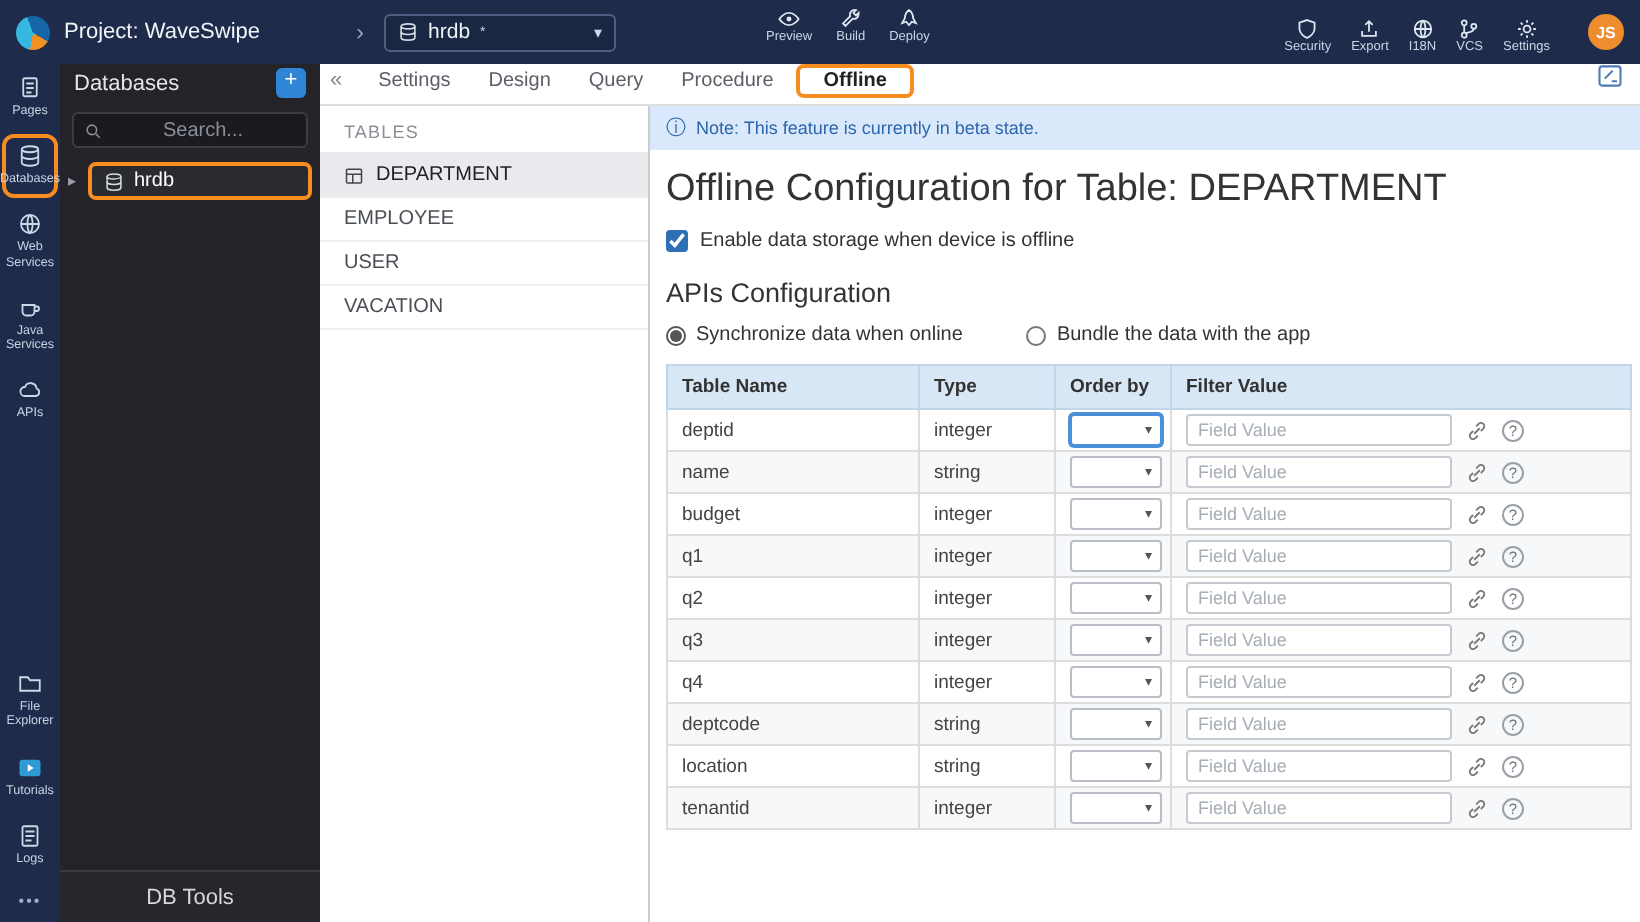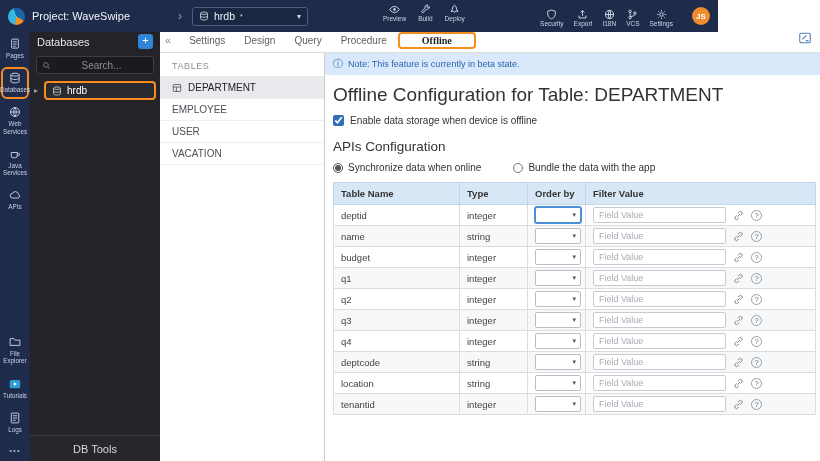--- a/index.html
+++ b/index.html
@@ -1,21 +1,21 @@
 <!DOCTYPE html>
 <html><head>
 <meta charset="utf-8">
 <style>
   *{margin:0;padding:0;box-sizing:border-box;}
   html,body{width:820px;height:461px;overflow:hidden;background:#fff;
     font-family:"Liberation Sans",sans-serif;}
   .app{position:relative;width:820px;height:461px;}
 
   
-  .topbar{position:absolute;top:0;left:0;width:718px;height:28px;background:#1e2b4b;
+  .topbar{position:absolute;top:0;left:0;width:820px;height:28px;background:#1e2b4b;
     display:flex;align-items:center;padding:16px 8px;color:#fff;z-index:5;}
   .logo{width:17px;height:17px;border-radius:50%;margin-right:7px;flex:0 0 auto;
     background:conic-gradient(from 120deg,#f29024 0 70deg,#35b8e0 70deg 220deg,#1565a8 220deg 360deg);}
   .project-label{font-size:11px;color:#f2f4f8;white-space:nowrap;}
   .crumb-sep{color:#8fa0bd;font-size:12px;margin:0 10px 0 48px;}
   .db-selector{display:flex;align-items:center;gap:5px;background:#1a2743;border:1px solid #4d5f85;
     border-radius:3px;height:19px;padding:0 6px;width:116px;font-size:10.5px;color:#eef1f6;}
   .db-selector .caret{margin-left:auto;font-size:8px;color:#cfd8e8;}
   .db-selector sup{font-size:7px;color:#cfd8e8;}
   .top-group{display:flex;align-items:flex-start;gap:12px;height:28px;}
@@ -60,21 +60,21 @@
   .dbpanel-footer{height:26px;border-top:1px solid #3a3a42;background:#26262c;color:#d6d8dd;
     font-size:11px;display:flex;align-items:center;justify-content:center;}
 
   
   .main{position:absolute;top:28px;left:160px;width:660px;height:433px;background:#fff;
     display:flex;flex-direction:column;}
   .tabbar{height:25px;border-bottom:1px solid #ddd;display:flex;align-items:center;
     padding:0 8px 0 5px;gap:3px;flex:0 0 auto;}
   .collapse-btn{color:#7a8699;font-size:11px;margin-right:7px;}
   .tab{font-size:10px;color:#5a5f66;padding:3px 8px;white-space:nowrap;}
-  .tab.active{color:#222;font-weight:bold;border:2px solid #f78c1f;border-radius:4px;padding:1px 22px;font-family:Liberation Serif, serif;}
+  .tab.active{color:#222;font-weight:bold;border:2px solid #f78c1f;border-radius:4px;padding:1px 12px;}
   .tab-right{margin-left:auto;}
   .tab-right svg{width:14px;height:14px;stroke:#4f7bb5;fill:none;stroke-width:1.2;}
 
   .body{flex:1;display:flex;min-height:0;}
   .tables-pane{width:165px;border-right:1px solid #ccc;display:flex;flex-direction:column;flex:0 0 auto;}
   .tables-title{font-size:9px;color:#8a8f96;letter-spacing:.6px;padding:8px 12px 5px;
     border-bottom:1px solid #e8e8e8;}
   .table-item{height:22px;display:flex;align-items:center;gap:6px;padding:0 12px;font-size:10px;
     color:#4a4f55;border-bottom:1px solid #eee;}
   .table-item svg{width:10px;height:10px;stroke:#444;fill:none;stroke-width:1.2;flex:0 0 auto;}

